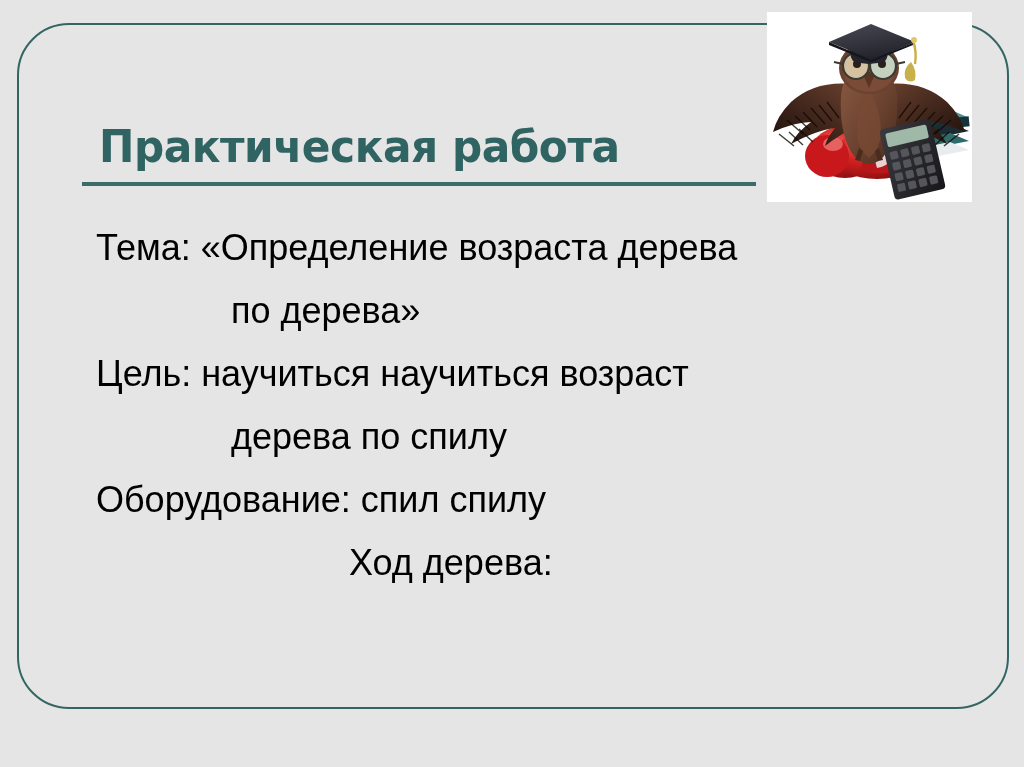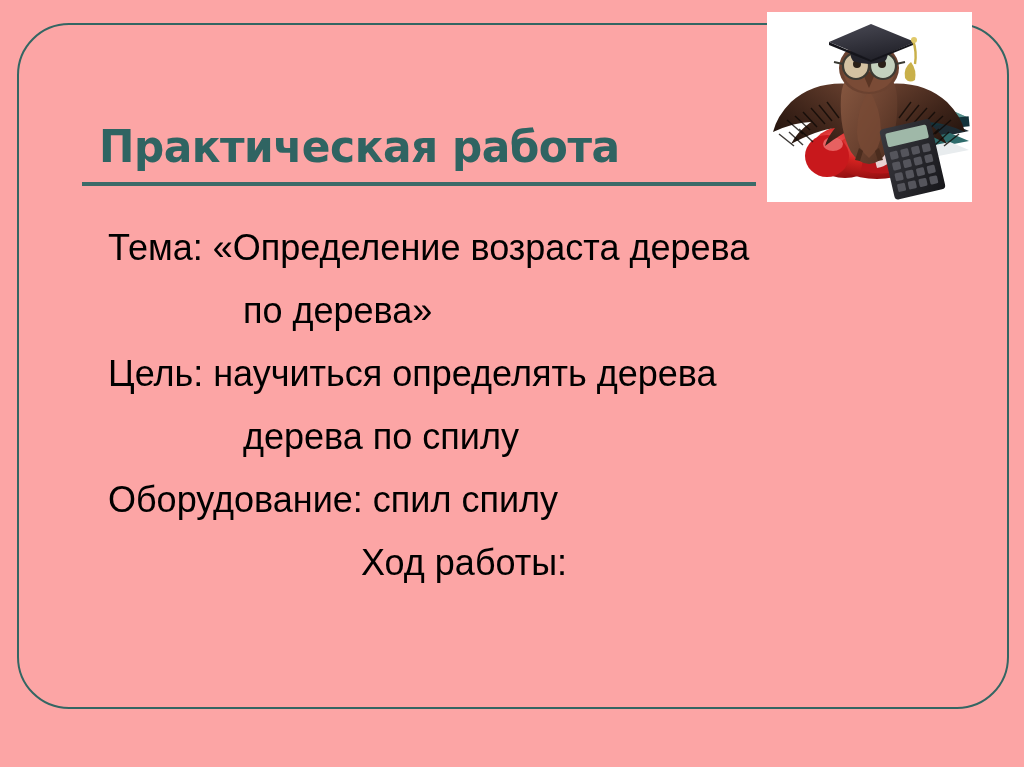--- a/index.html
+++ b/index.html
@@ -14,21 +14,21 @@
     font-family: "Liberation Sans", sans-serif;
     position: relative;
   }
 
   
   #slide {
     position: absolute;
     left: 0; top: 0;
     width: 1024px;
     height: 767px;
-    background: #fca5a5;
+    background: #e5e5e5;
   }
 
   .slide-border {
     position: absolute;
     left: 17px;
     top: 23px;
     width: 992px;
     height: 686px;
     box-sizing: border-box;
     border: 2px solid #336663;
@@ -73,21 +73,20 @@
     height: 4px;
     background: #3C6B69;
   }
 
   
   .body-block {
     position: absolute;
     left: 0;
     top: 216px;
     width: 1008px;
-    padding-left: 12px;
   }
   .body-line {
     font-family: "Liberation Sans", sans-serif;
     font-size: 36px;
     line-height: 63px;
     color: #000000;
     white-space: nowrap;
     height: 63px;
   }
   .indent-0  { padding-left: 96px;  }
@@ -255,19 +254,19 @@
   </div>
 
   <div class="title-block">
     <div class="slide-title">Практическая работа</div>
     <div class="title-rule"></div>
   </div>
 
   <div class="body-block">
     <div class="body-line indent-0">Тема: «Определение возраста дерева</div>
     <div class="body-line indent-1">по дерева»</div>
-    <div class="body-line indent-0">Цель: научиться определять дерева</div>
+    <div class="body-line indent-0">Цель: научиться научиться возраст</div>
     <div class="body-line indent-1">дерева по спилу</div>
     <div class="body-line indent-0">Оборудование: спил спилу</div>
-    <div class="body-line indent-2">Ход работы:</div>
+    <div class="body-line indent-2">Ход дерева:</div>
   </div>
 
 </div>
 
 </body></html>

